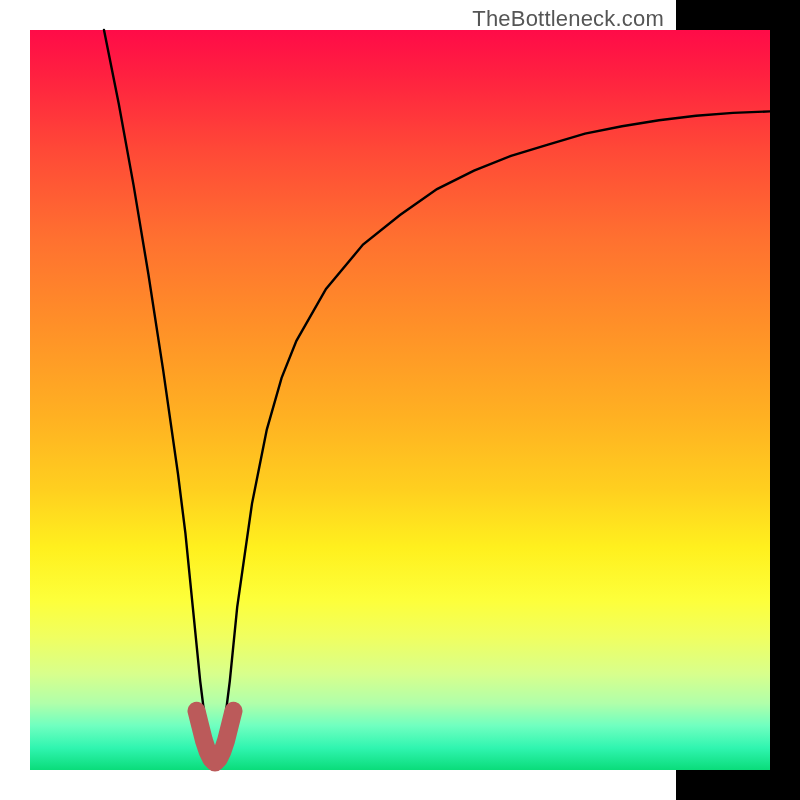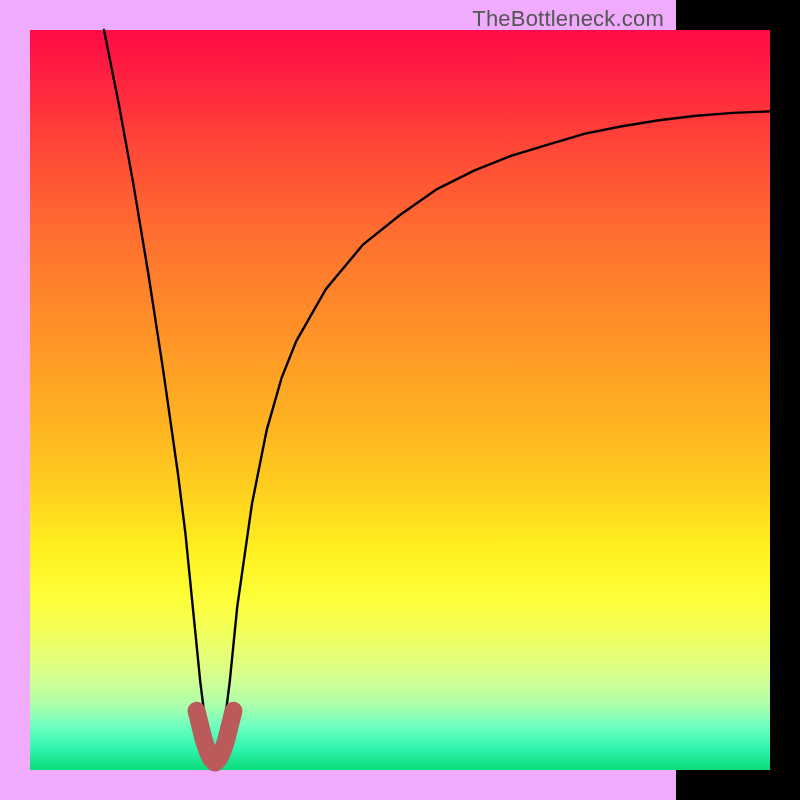--- a/index.html
+++ b/index.html
@@ -8,21 +8,21 @@
     width: 800px;
     height: 800px;
     background: #000;
     overflow: hidden;
     font-family: Arial, Helvetica, sans-serif;
   }
   .frame {
     position: absolute;
     left: 0; top: 0;
     width: 676px; height: 800px;
-    background: #f0abfc;
+    background: #ffffff;
   }
   .plot-area {
     position: absolute;
     left: 30px;
     top: 30px;
     width: 740px;
     height: 740px;
   }
   .gradient-bg {
     position: absolute;

